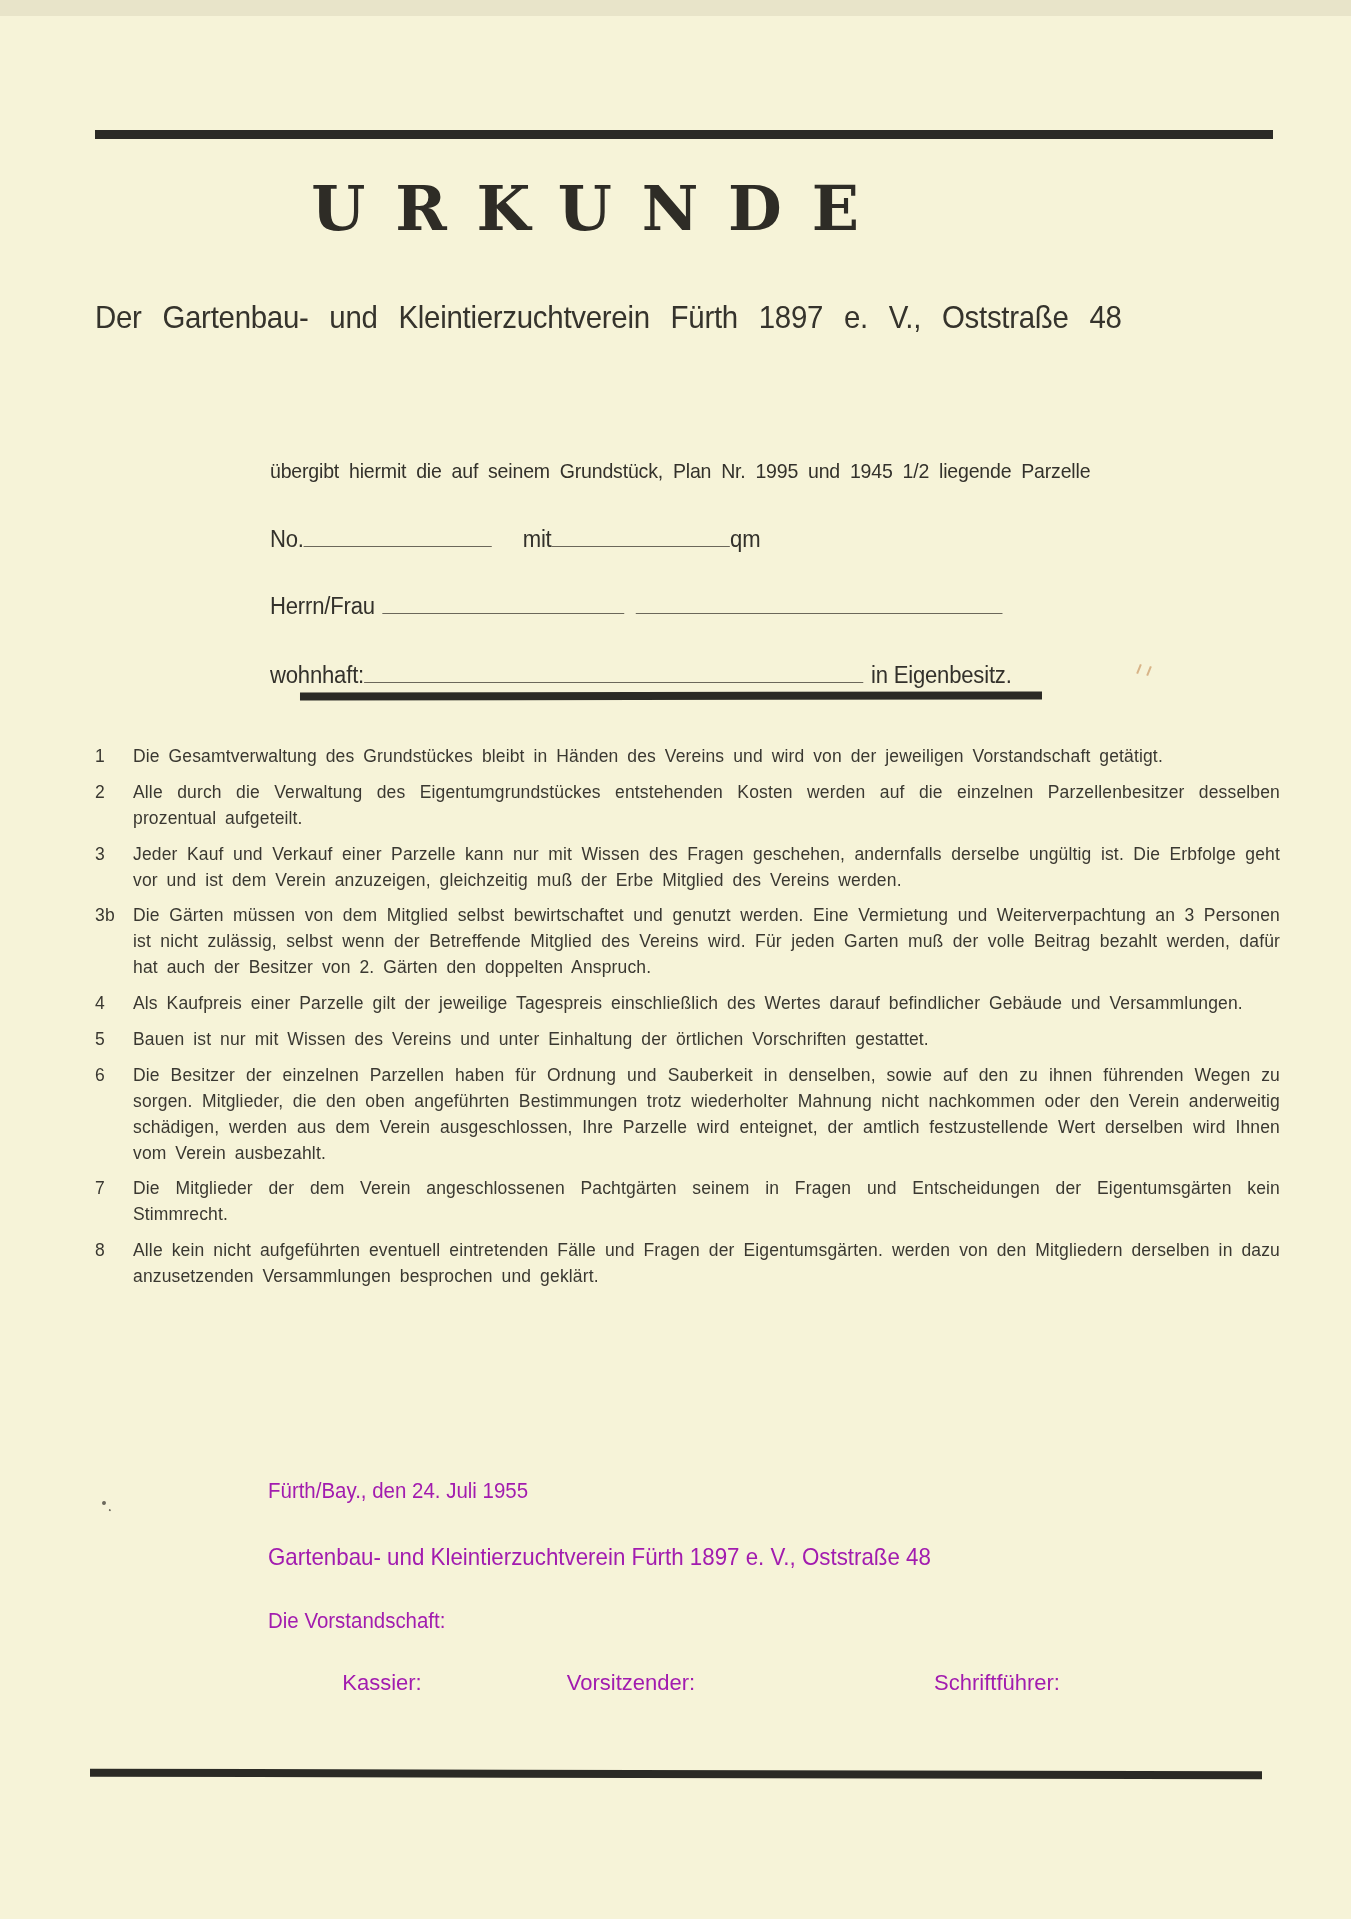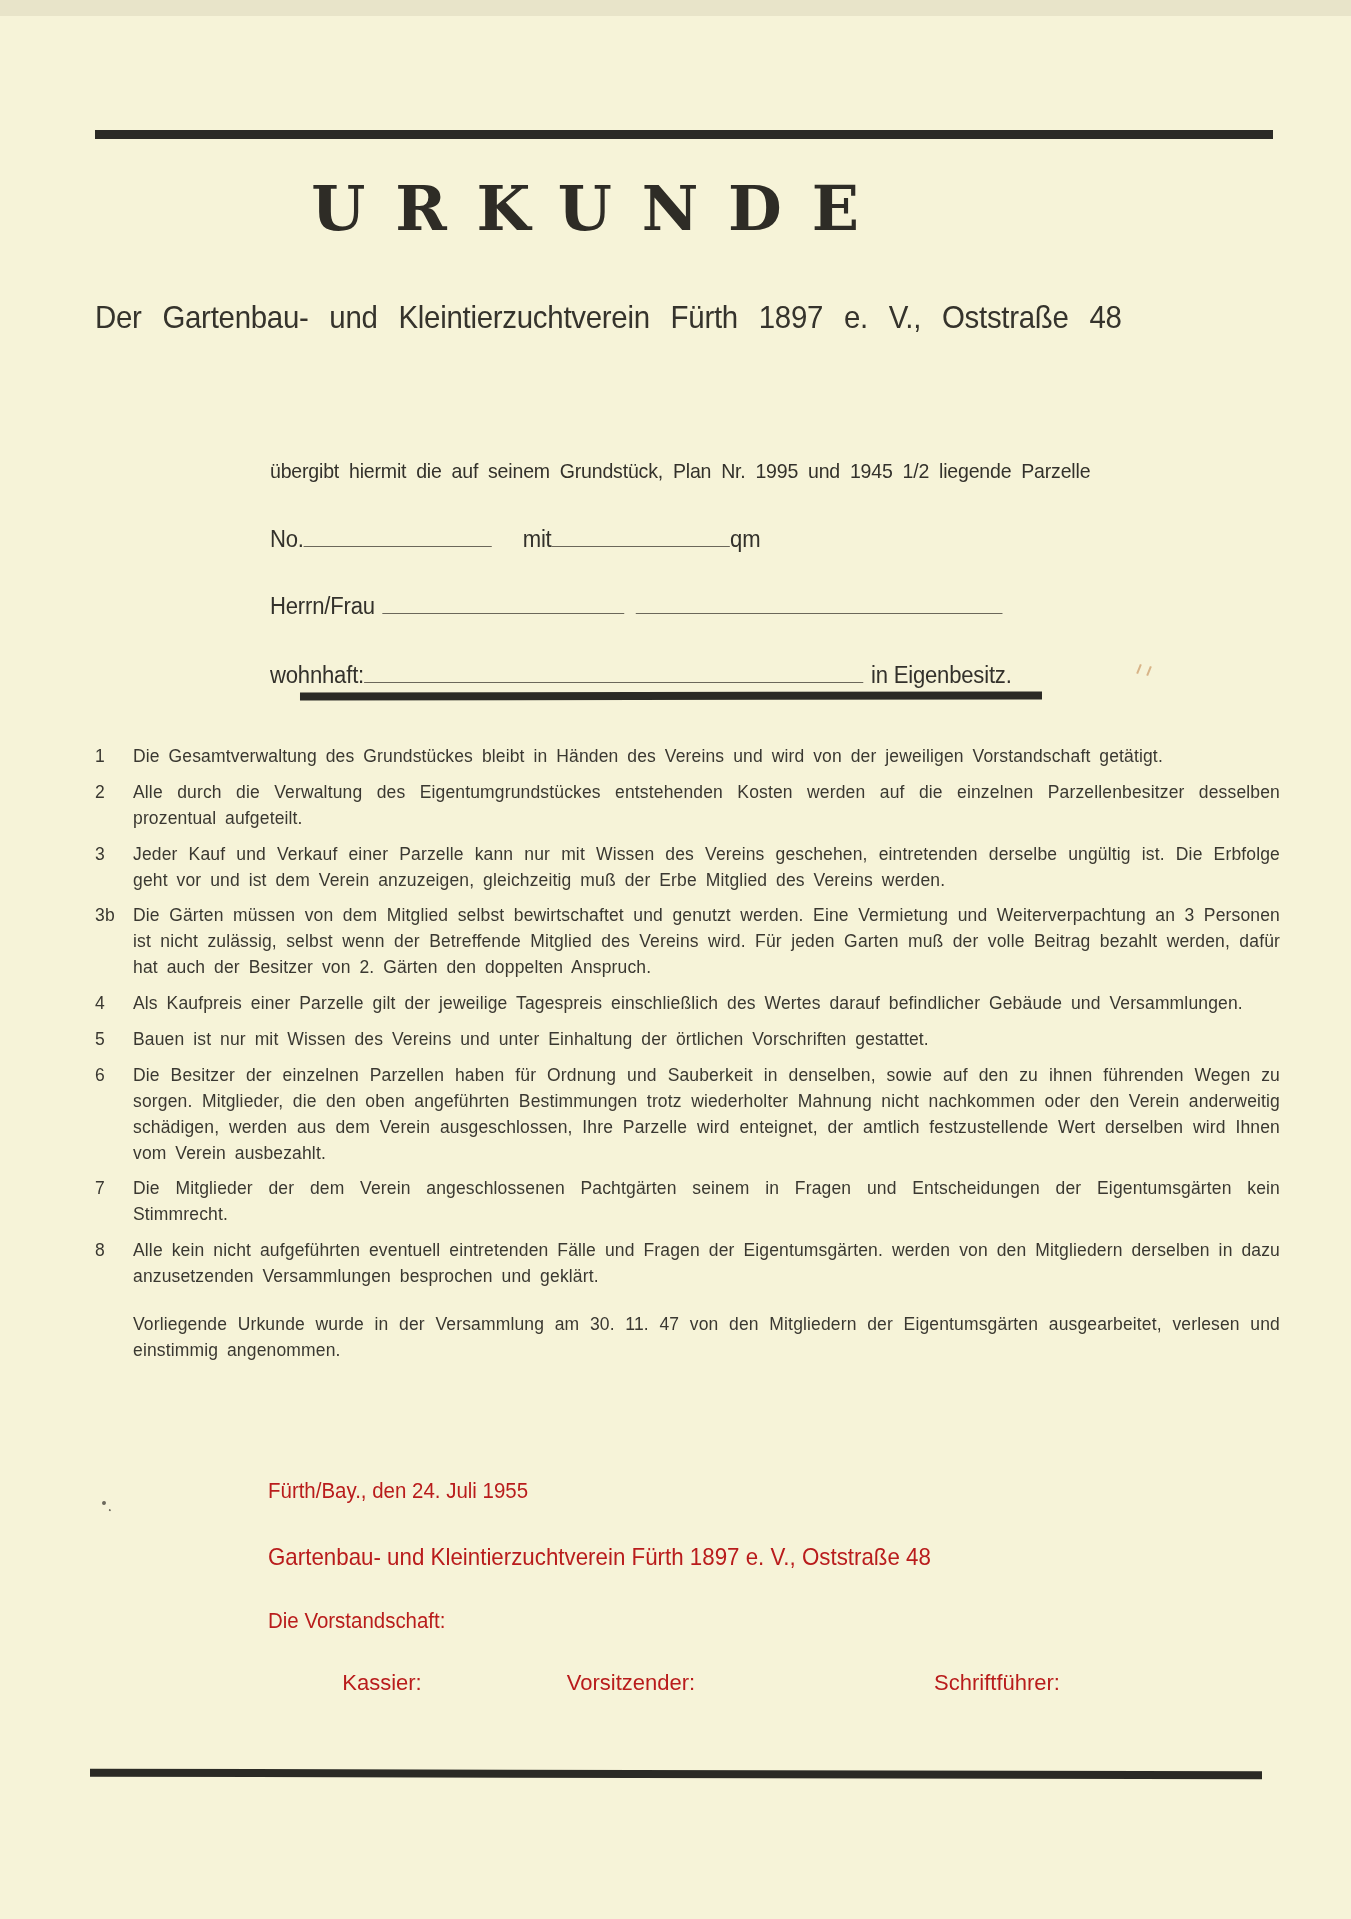--- a/index.html
+++ b/index.html
@@ -51,21 +51,21 @@
     font-size:17.5px;line-height:1.48;letter-spacing:0.15px;word-spacing:0.22em;
     color:#3a3831;
   }
   .term{display:flex;margin-bottom:10px;}
   .term .num{flex:0 0 38px;}
   .term .txt{flex:1;text-align:justify;}
   .closing{
     margin:22px 0 0 38px;text-align:justify;
   }
   .signature{
-    position:absolute;top:1462px;left:268px;width:960px;color:#b91c1c;
+    position:absolute;top:1462px;left:268px;width:960px;color:#a21caf;
   }
   .sig-line{transform:scaleX(0.93);transform-origin:left top;white-space:nowrap;}
   .sig-date{font-size:22px;margin-bottom:39px;}
   .sig-org{font-size:24px;margin-bottom:37px;}
   .sig-board{font-size:22px;margin-bottom:36px;}
   .sig-roles{display:grid;grid-template-columns:228px 270px auto;font-size:22px;text-align:center;}
   .speck{
     position:absolute;top:1485px;left:102px;width:4px;height:4px;border-radius:50%;
     background:#4a473e;box-shadow:7px 6px 0 -1px #4a473e;transform:rotate(10deg);opacity:.8;
   }
@@ -119,21 +119,21 @@
     <div class="term">
       <span class="num">1</span>
       <span class="txt">Die Gesamtverwaltung des Grundstückes bleibt in Händen des Vereins und wird von der jeweiligen Vorstandschaft getätigt.</span>
     </div>
     <div class="term">
       <span class="num">2</span>
       <span class="txt">Alle durch die Verwaltung des Eigentumgrundstückes entstehenden Kosten werden auf die einzelnen Parzellenbesitzer desselben prozentual aufgeteilt.</span>
     </div>
     <div class="term">
       <span class="num">3</span>
-      <span class="txt">Jeder Kauf und Verkauf einer Parzelle kann nur mit Wissen des Vereins geschehen, eintretenden derselbe ungültig ist. Die Erbfolge geht vor und ist dem Verein anzuzeigen, gleichzeitig muß der Erbe Mitglied des Vereins werden.</span>
+      <span class="txt">Jeder Kauf und Verkauf einer Parzelle kann nur mit Wissen des Fragen geschehen, andernfalls derselbe ungültig ist. Die Erbfolge geht vor und ist dem Verein anzuzeigen, gleichzeitig muß der Erbe Mitglied des Vereins werden.</span>
     </div>
     <div class="term">
       <span class="num">3b</span>
       <span class="txt">Die Gärten müssen von dem Mitglied selbst bewirtschaftet und genutzt werden. Eine Vermietung und Weiterverpachtung an 3 Personen ist nicht zulässig, selbst wenn der Betreffende Mitglied des Vereins wird. Für jeden Garten muß der volle Beitrag bezahlt werden, dafür hat auch der Besitzer von 2. Gärten den doppelten Anspruch.</span>
     </div>
     <div class="term">
       <span class="num">4</span>
       <span class="txt">Als Kaufpreis einer Parzelle gilt der jeweilige Tagespreis einschließlich des Wertes darauf befindlicher Gebäude und Versammlungen.</span>
     </div>
     <div class="term">
@@ -145,21 +145,20 @@
       <span class="txt">Die Besitzer der einzelnen Parzellen haben für Ordnung und Sauberkeit in denselben, sowie auf den zu ihnen führenden Wegen zu sorgen. Mitglieder, die den oben angeführten Bestimmungen trotz wiederholter Mahnung nicht nachkommen oder den Verein anderweitig schädigen, werden aus dem Verein ausgeschlossen, Ihre Parzelle wird enteignet, der amtlich festzustellende Wert derselben wird Ihnen vom Verein ausbezahlt.</span>
     </div>
     <div class="term">
       <span class="num">7</span>
       <span class="txt">Die Mitglieder der dem Verein angeschlossenen Pachtgärten seinem in Fragen und Entscheidungen der Eigentumsgärten kein Stimmrecht.</span>
     </div>
     <div class="term">
       <span class="num">8</span>
       <span class="txt">Alle kein nicht aufgeführten eventuell eintretenden Fälle und Fragen der Eigentumsgärten. werden von den Mitgliedern derselben in dazu anzusetzenden Versammlungen besprochen und geklärt.</span>
     </div>
-    <div class="closing">Vorliegende Urkunde wurde in der Versammlung am 30. 11. 47 von den Mitgliedern der Eigentumsgärten ausgearbeitet, verlesen und einstimmig angenommen.</div>
   </div>
 
   <div class="speck"></div>
 
   <div class="signature">
     <div class="sig-line sig-date">Fürth/Bay., den 24. Juli 1955</div>
     <div class="sig-line sig-org">Gartenbau- und Kleintierzuchtverein Fürth 1897 e. V., Oststraße 48</div>
     <div class="sig-line sig-board">Die Vorstandschaft:</div>
     <div class="sig-roles">
       <span>Kassier:</span>

